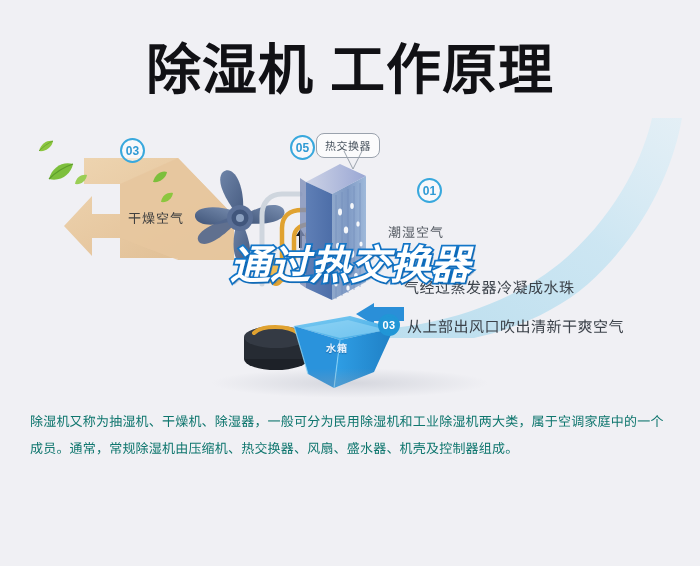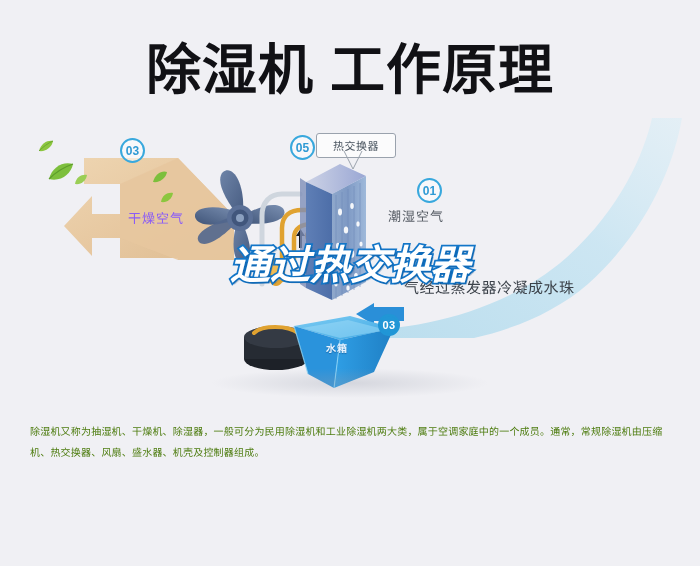--- a/index.html
+++ b/index.html
@@ -92,35 +92,35 @@
     font-family:"Liberation Sans",sans-serif;
   }
   .badge.filled{background:#2196d6;border-color:#2196d6;color:#ffffff;}
 
   .badge-03{left:120px;top:20px;}
   .badge-02{left:290px;top:17px;}
   .badge-01{left:382px;top:60px;margin-left:35px;}
 
   .bubble{
     position:absolute;left:316px;top:15px;
-    padding:3px 16px 4px;border:1px solid #9aa2ad;border-radius:3px;
+    padding:3px 8px 4px;border:1px solid #9aa2ad;border-radius:8px;
     background:rgba(255,255,255,.75);
     font-size:11px;color:#4a5560;letter-spacing:.5px;white-space:nowrap;
   }
   .bubble-tail{
     position:absolute;left:342px;top:33px;width:22px;height:20px;
   }
   .bubble-tail svg{display:block;}
 
   .lbl{
     position:absolute;font-size:13px;color:#4a5058;white-space:nowrap;
     letter-spacing:1px;
   }
-  .lbl-dry{left:128px;top:90px;color:#8b5cf6;}
-  .lbl-humid{left:388px;top:88px;color:#5a6068;}
+  .lbl-dry{left:128px;top:90px;color:#404040;}
+  .lbl-humid{left:388px;top:104px;color:#5a6068;}
 
   
   .steplines{position:absolute;left:378px;top:158px;width:310px;}
   .stepline{
     display:flex;align-items:center;gap:7px;margin-bottom:17px;
     font-size:15px;color:#3c424a;letter-spacing:.5px;white-space:nowrap;
   }
   .stepline .badge-inline{
     position:static;flex:0 0 auto;width:18px;height:18px;font-size:11px;
   }
@@ -138,22 +138,22 @@
     color:#ffffff;line-height:1.02;letter-spacing:0px;
     -webkit-text-stroke:3.5px #1376c8;
     paint-order:stroke fill;
     text-shadow:
       0 0 0 #1376c8,
       2px 2px 0 rgba(8,70,130,.25);
   }
 
   
   .body-copy{
-    position:absolute;left:30px;top:422px;width:645px;
-    color:#4d7c0f;font-size:10px;line-height:2.05;
+    position:absolute;left:30px;top:409px;width:645px;
+    color:#0f766e;font-size:13px;line-height:2.05;
     letter-spacing:.2px;
     font-family:"DejaVu Sans","Liberation Sans",sans-serif;
   }
   .body-copy p{margin:0 0 13px 0;}
   .body-copy p:last-child{margin-bottom:0;}
 </style>
 </head>
 <body>
 
 <div class="page">
@@ -381,20 +381,21 @@
 
     <div class="lbl lbl-dry">干燥空气</div>
     <div class="lbl lbl-humid">潮湿空气</div>
 
     <div class="steplines">
       <div class="stepline occluded">
         <span>气经过蒸发器冷凝成水珠</span>
       </div>
       <div class="stepline">
         <span class="badge filled badge-inline">03</span>
+        <span>从上部出风口吹出清新干爽空气</span>
       </div>
     </div>
 
   </div>
 
   <div class="overlay">
     <span class="ol">通过热交换器</span>
   </div>
 
   <div class="body-copy">

